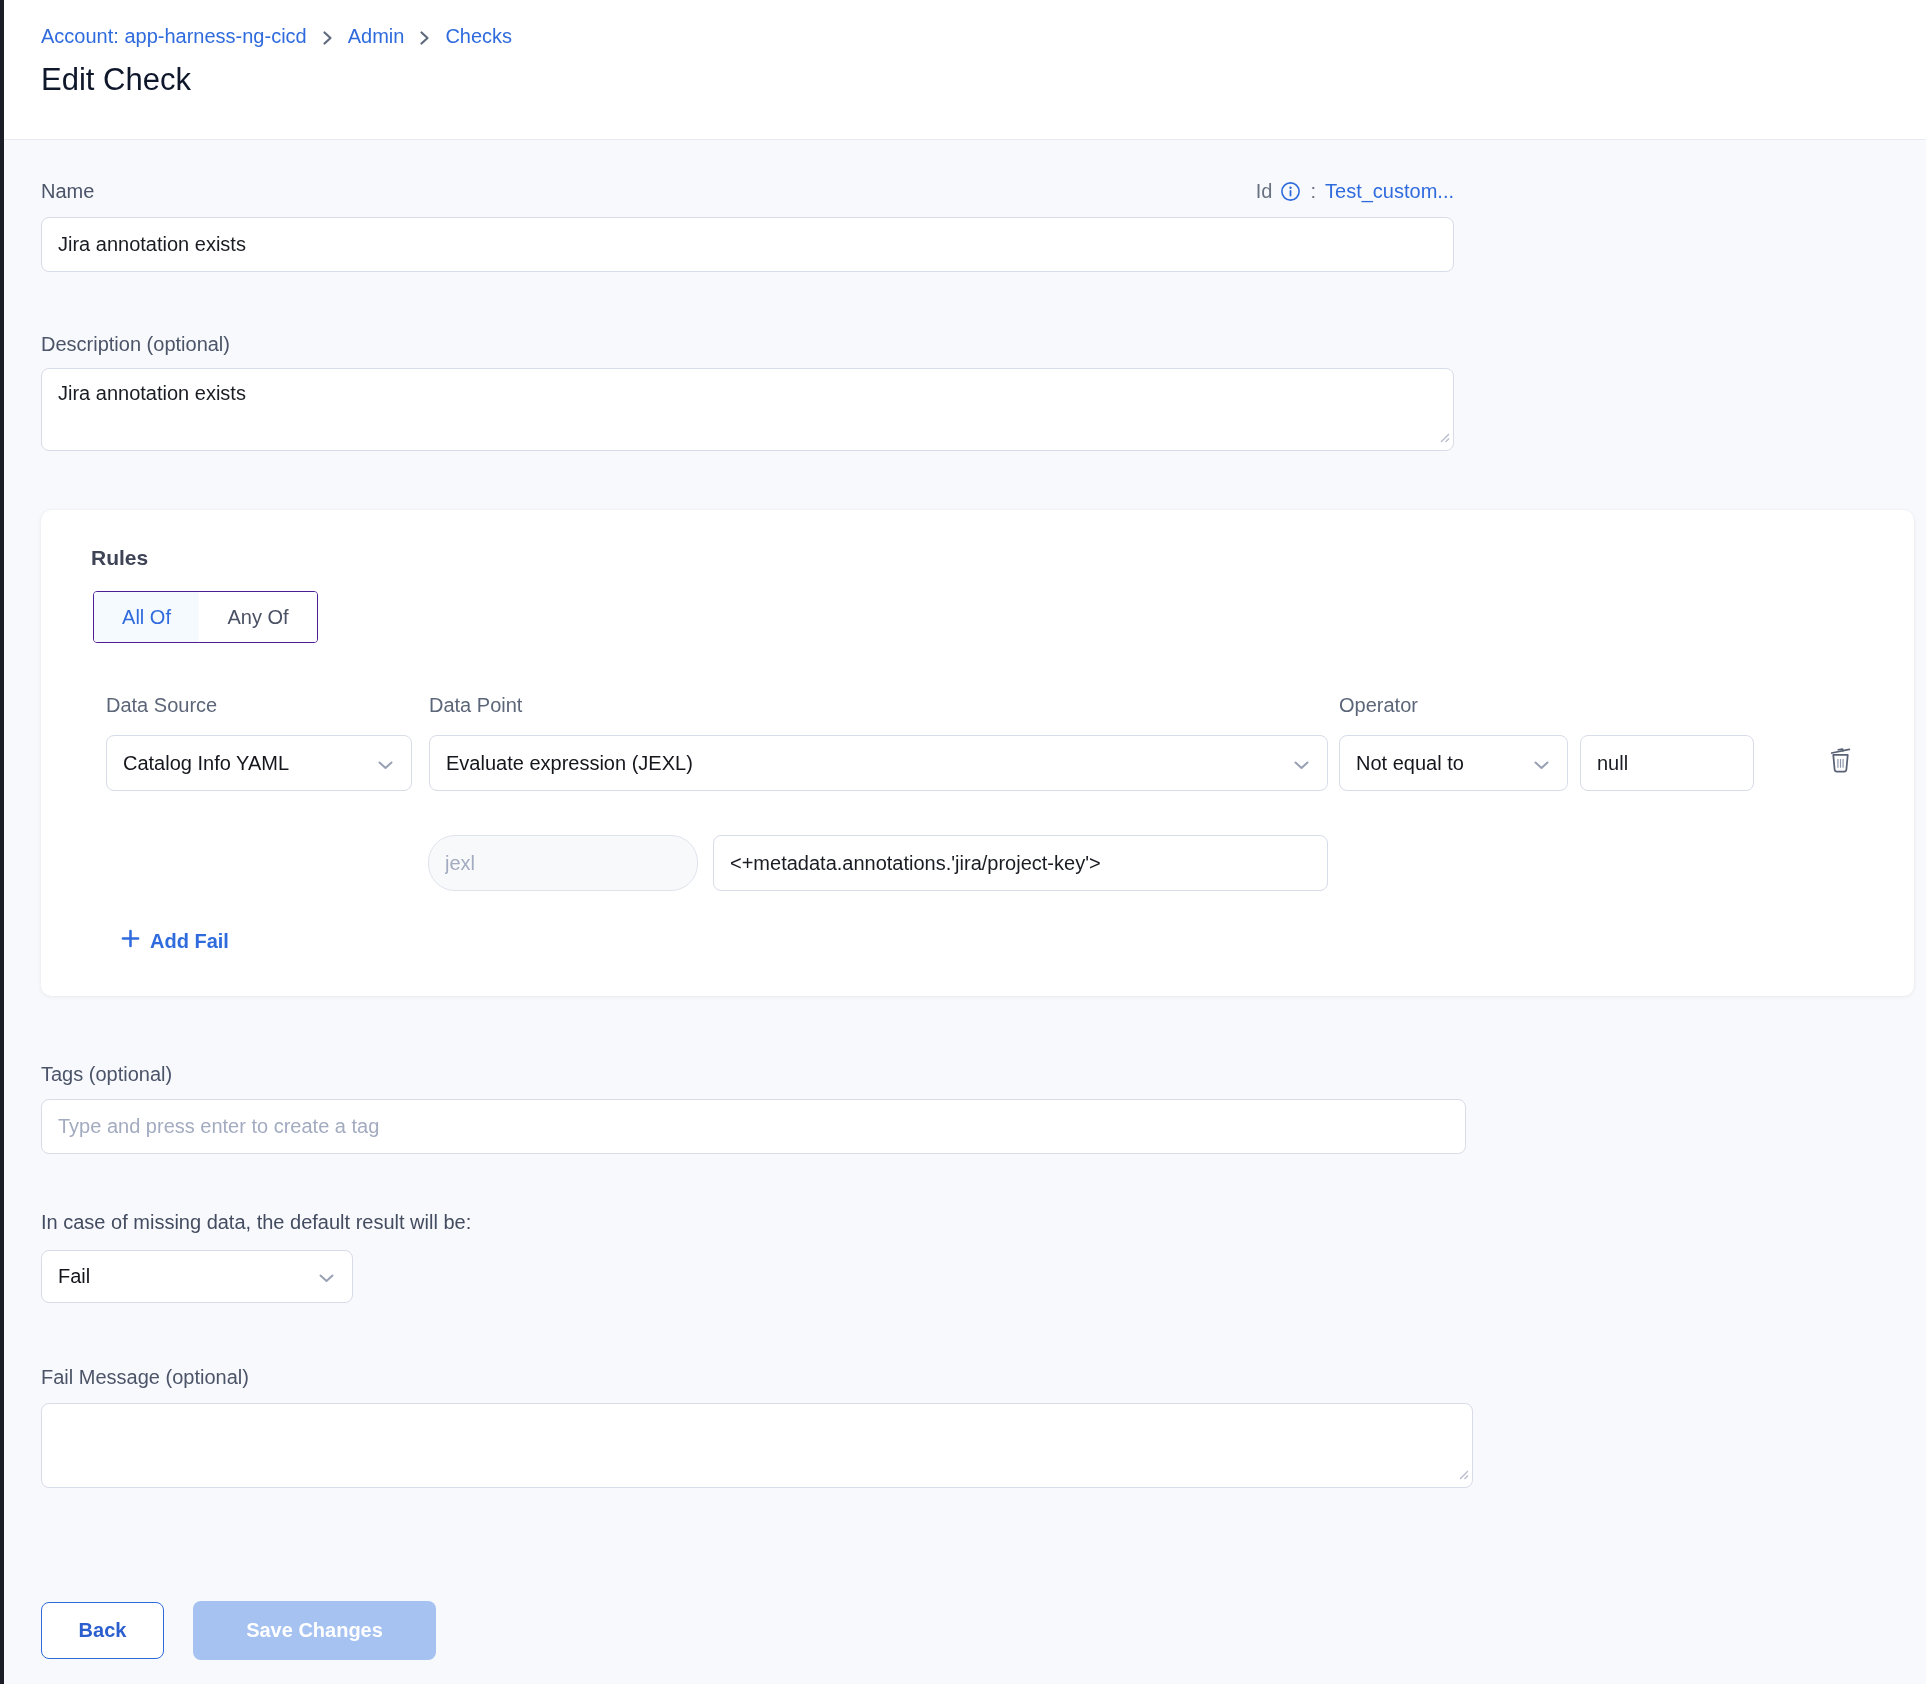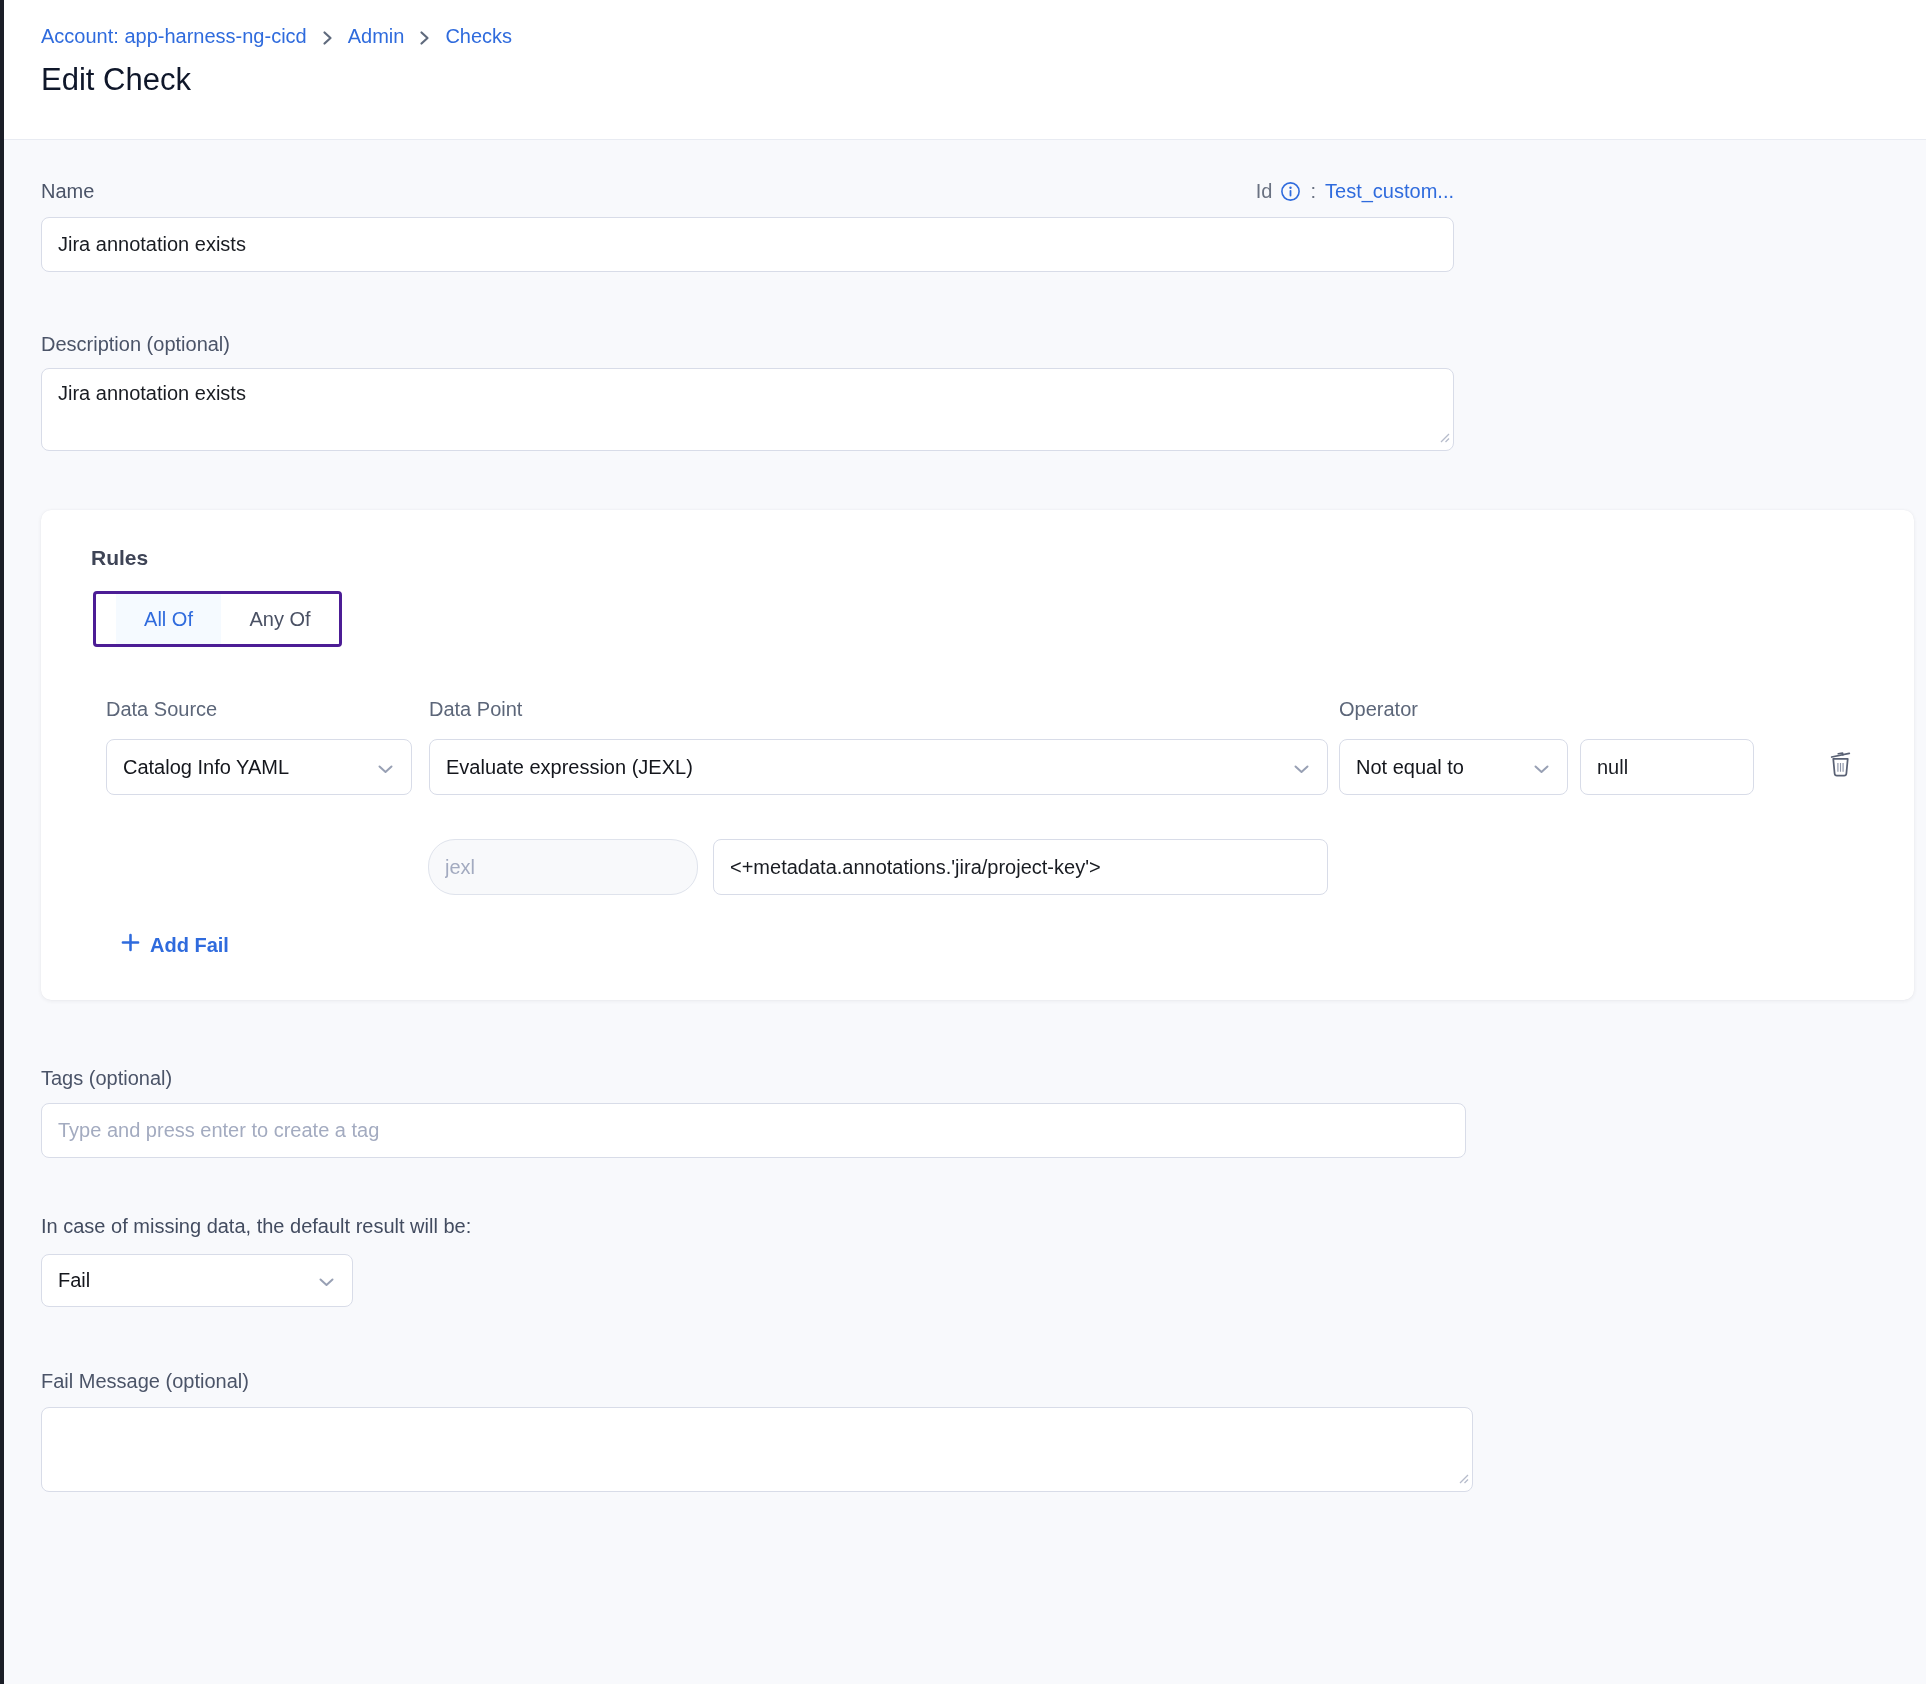--- a/index.html
+++ b/index.html
@@ -76,23 +76,22 @@
     background: #ffffff; border-radius: 10px;
     box-shadow: 0 1px 4px rgba(40,41,61,0.07), 0 0 1px rgba(40,41,61,0.08);
     padding: 36px 0 43px 50px;
   }
   .rules-card h2 {
     margin: 0; font-size: 21px; line-height: 24px;
     font-weight: 600; color: #3e4456;
   }
   .toggle {
     margin: 21px 0 0 2px; display: inline-flex;
-    border: 3px solid #4c1d95; border-radius: 4px; overflow: hidden;
+    border: 1px solid #4c1d95; border-radius: 4px; overflow: hidden;
     background: #fff;
-    padding-left: 20px;
   }
   .toggle .seg {
     height: 50px; border: none; background: #fff; cursor: pointer;
     font-family: inherit; font-size: 20px; color: #4a5164;
     display: inline-flex; align-items: center; justify-content: center;
   }
   .seg-all { width: 105px; border-right: 1px solid #d8dce8; }
   .seg-any { width: 118px; }
   .toggle .seg.selected { background: #f5faff; color: #2f6bdd; }
 
@@ -286,15 +285,19 @@
     <label class="field-label lbl-failmsg">Fail Message (optional)</label>
     <div class="textarea-wrap failmsg-wrap">
       <textarea style=""></textarea>
       <span class="grip">
         <svg width="14" height="14" viewBox="0 0 14 14">
             <path d="M13 5 L5 13 M13 9.5 L9.5 13" stroke="#b6bccb" stroke-width="1.3"></path>
           </svg>
       </span>
     </div>
 
+    <div class="actions">
+      <button class="btn btn-back">Back</button>
+      <button class="btn btn-save" disabled="">Save Changes</button>
+    </div>
 
   </main>
 </div>
 
 </body></html>

